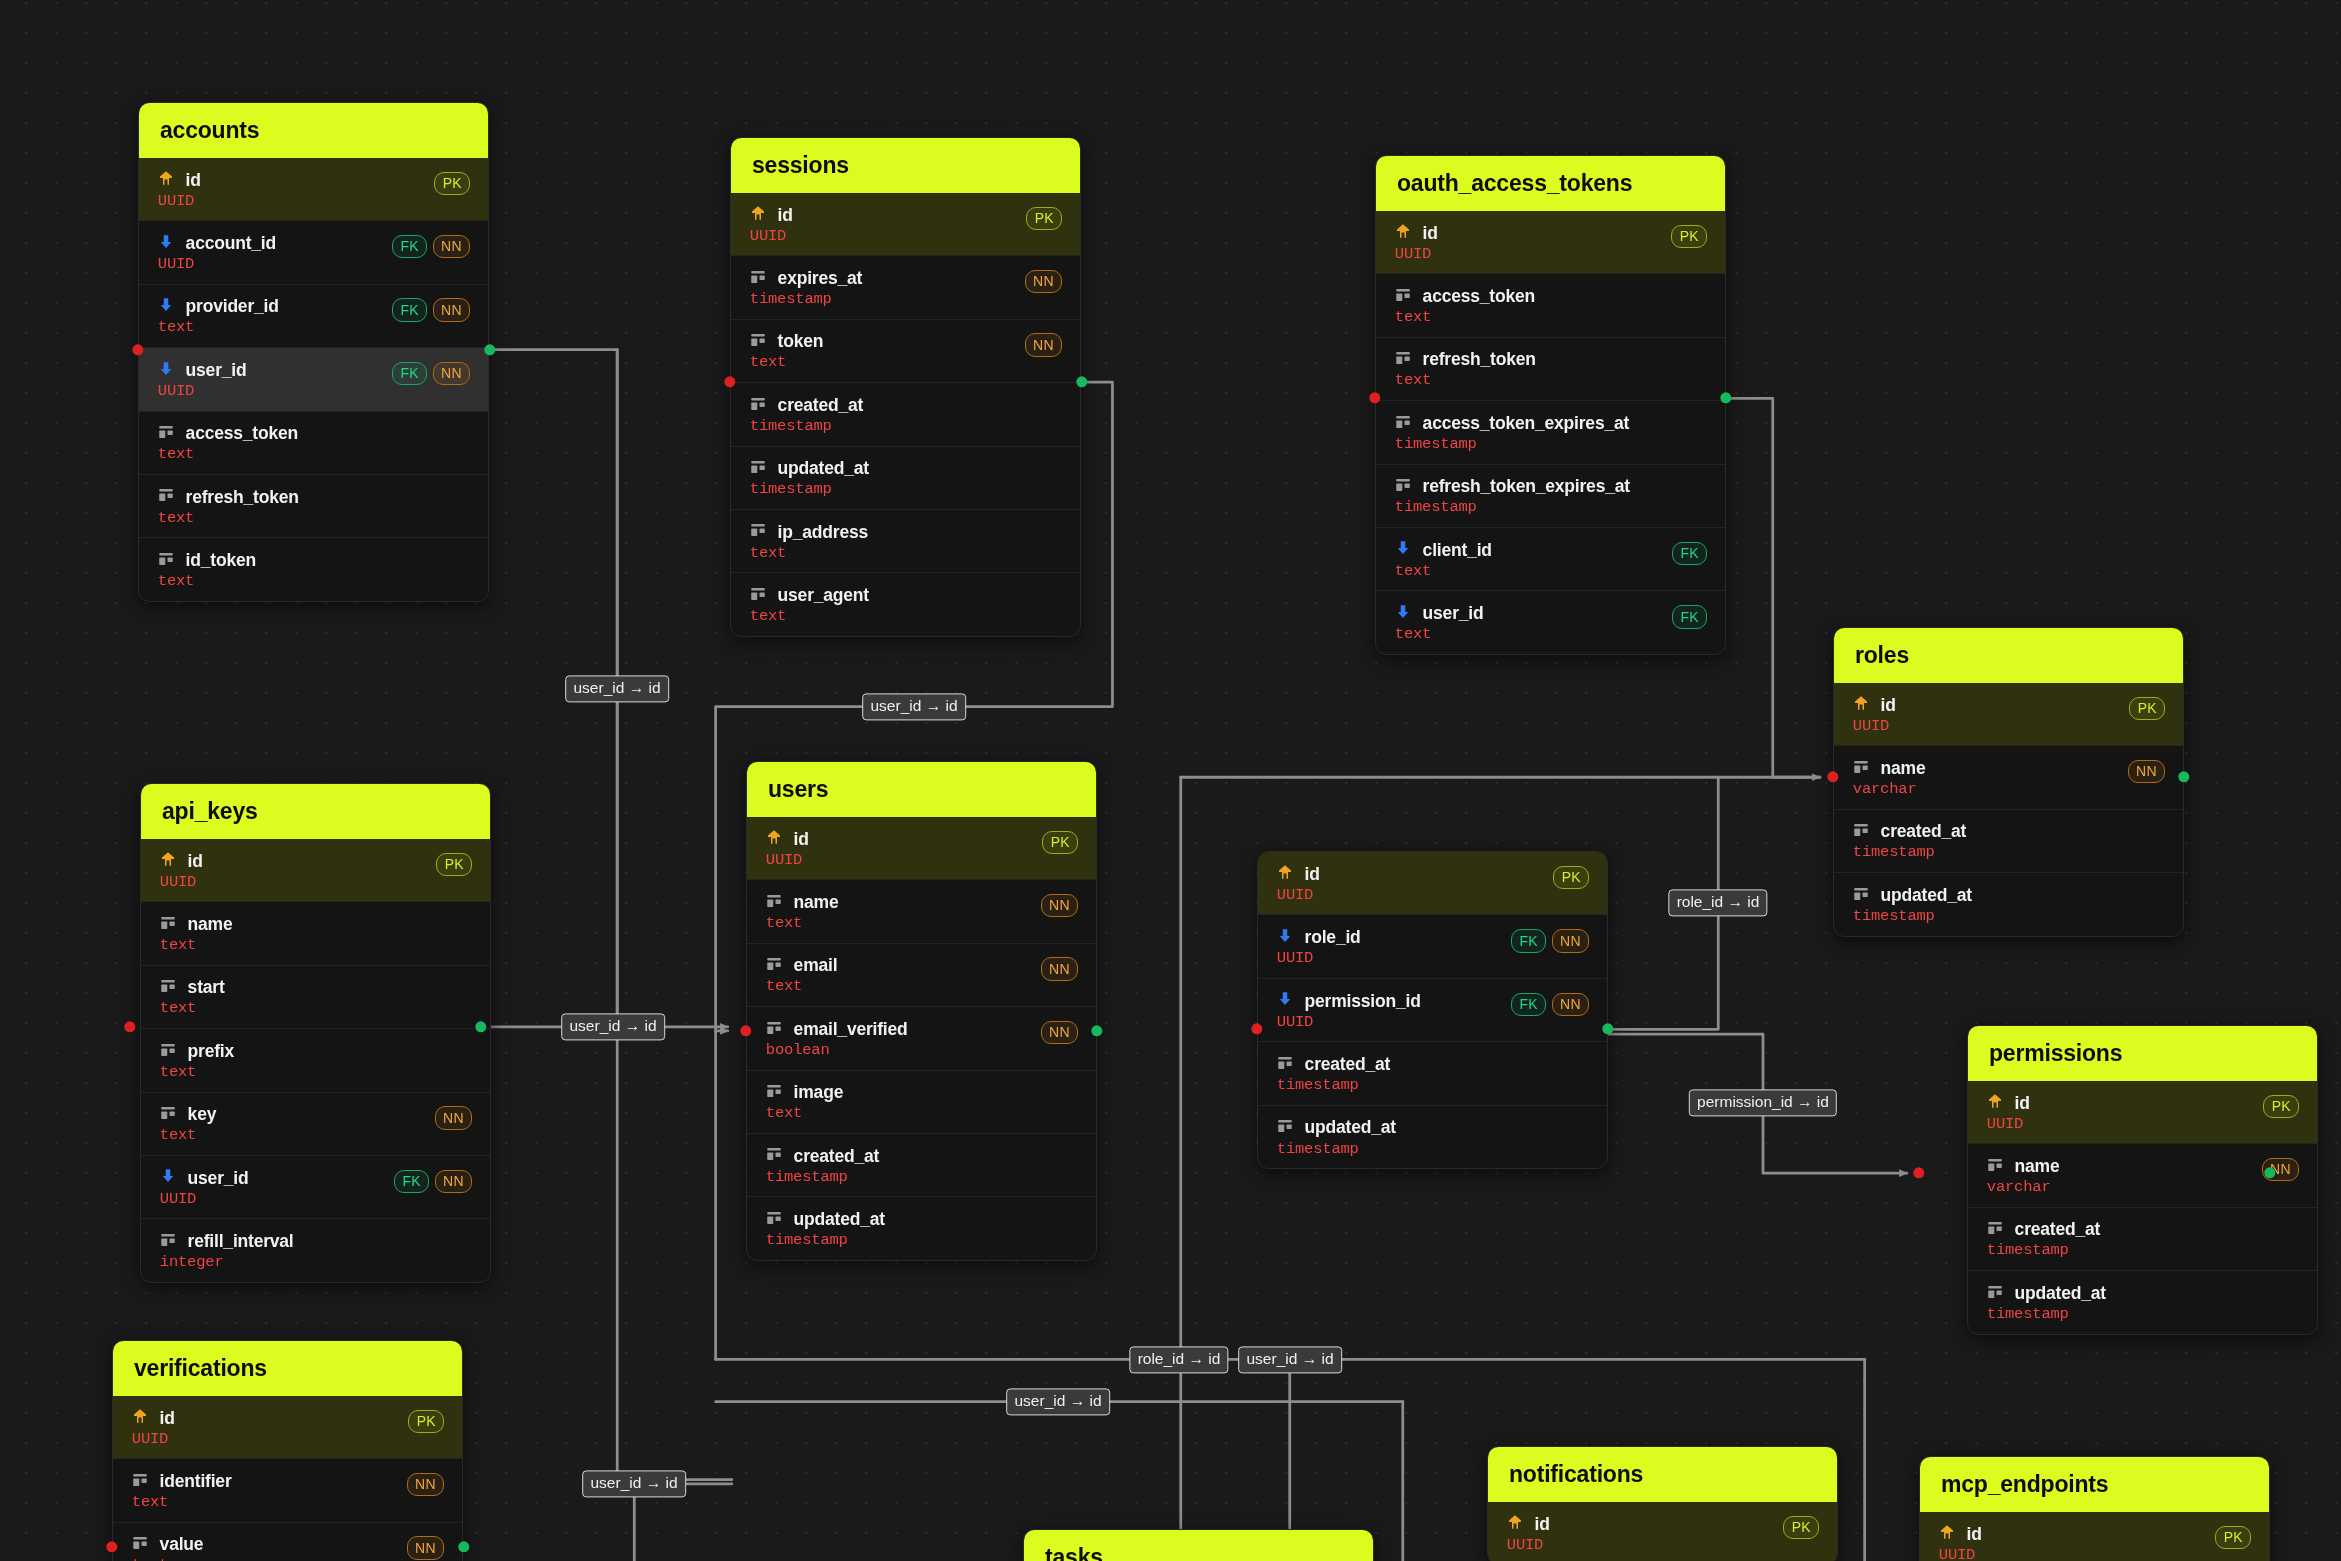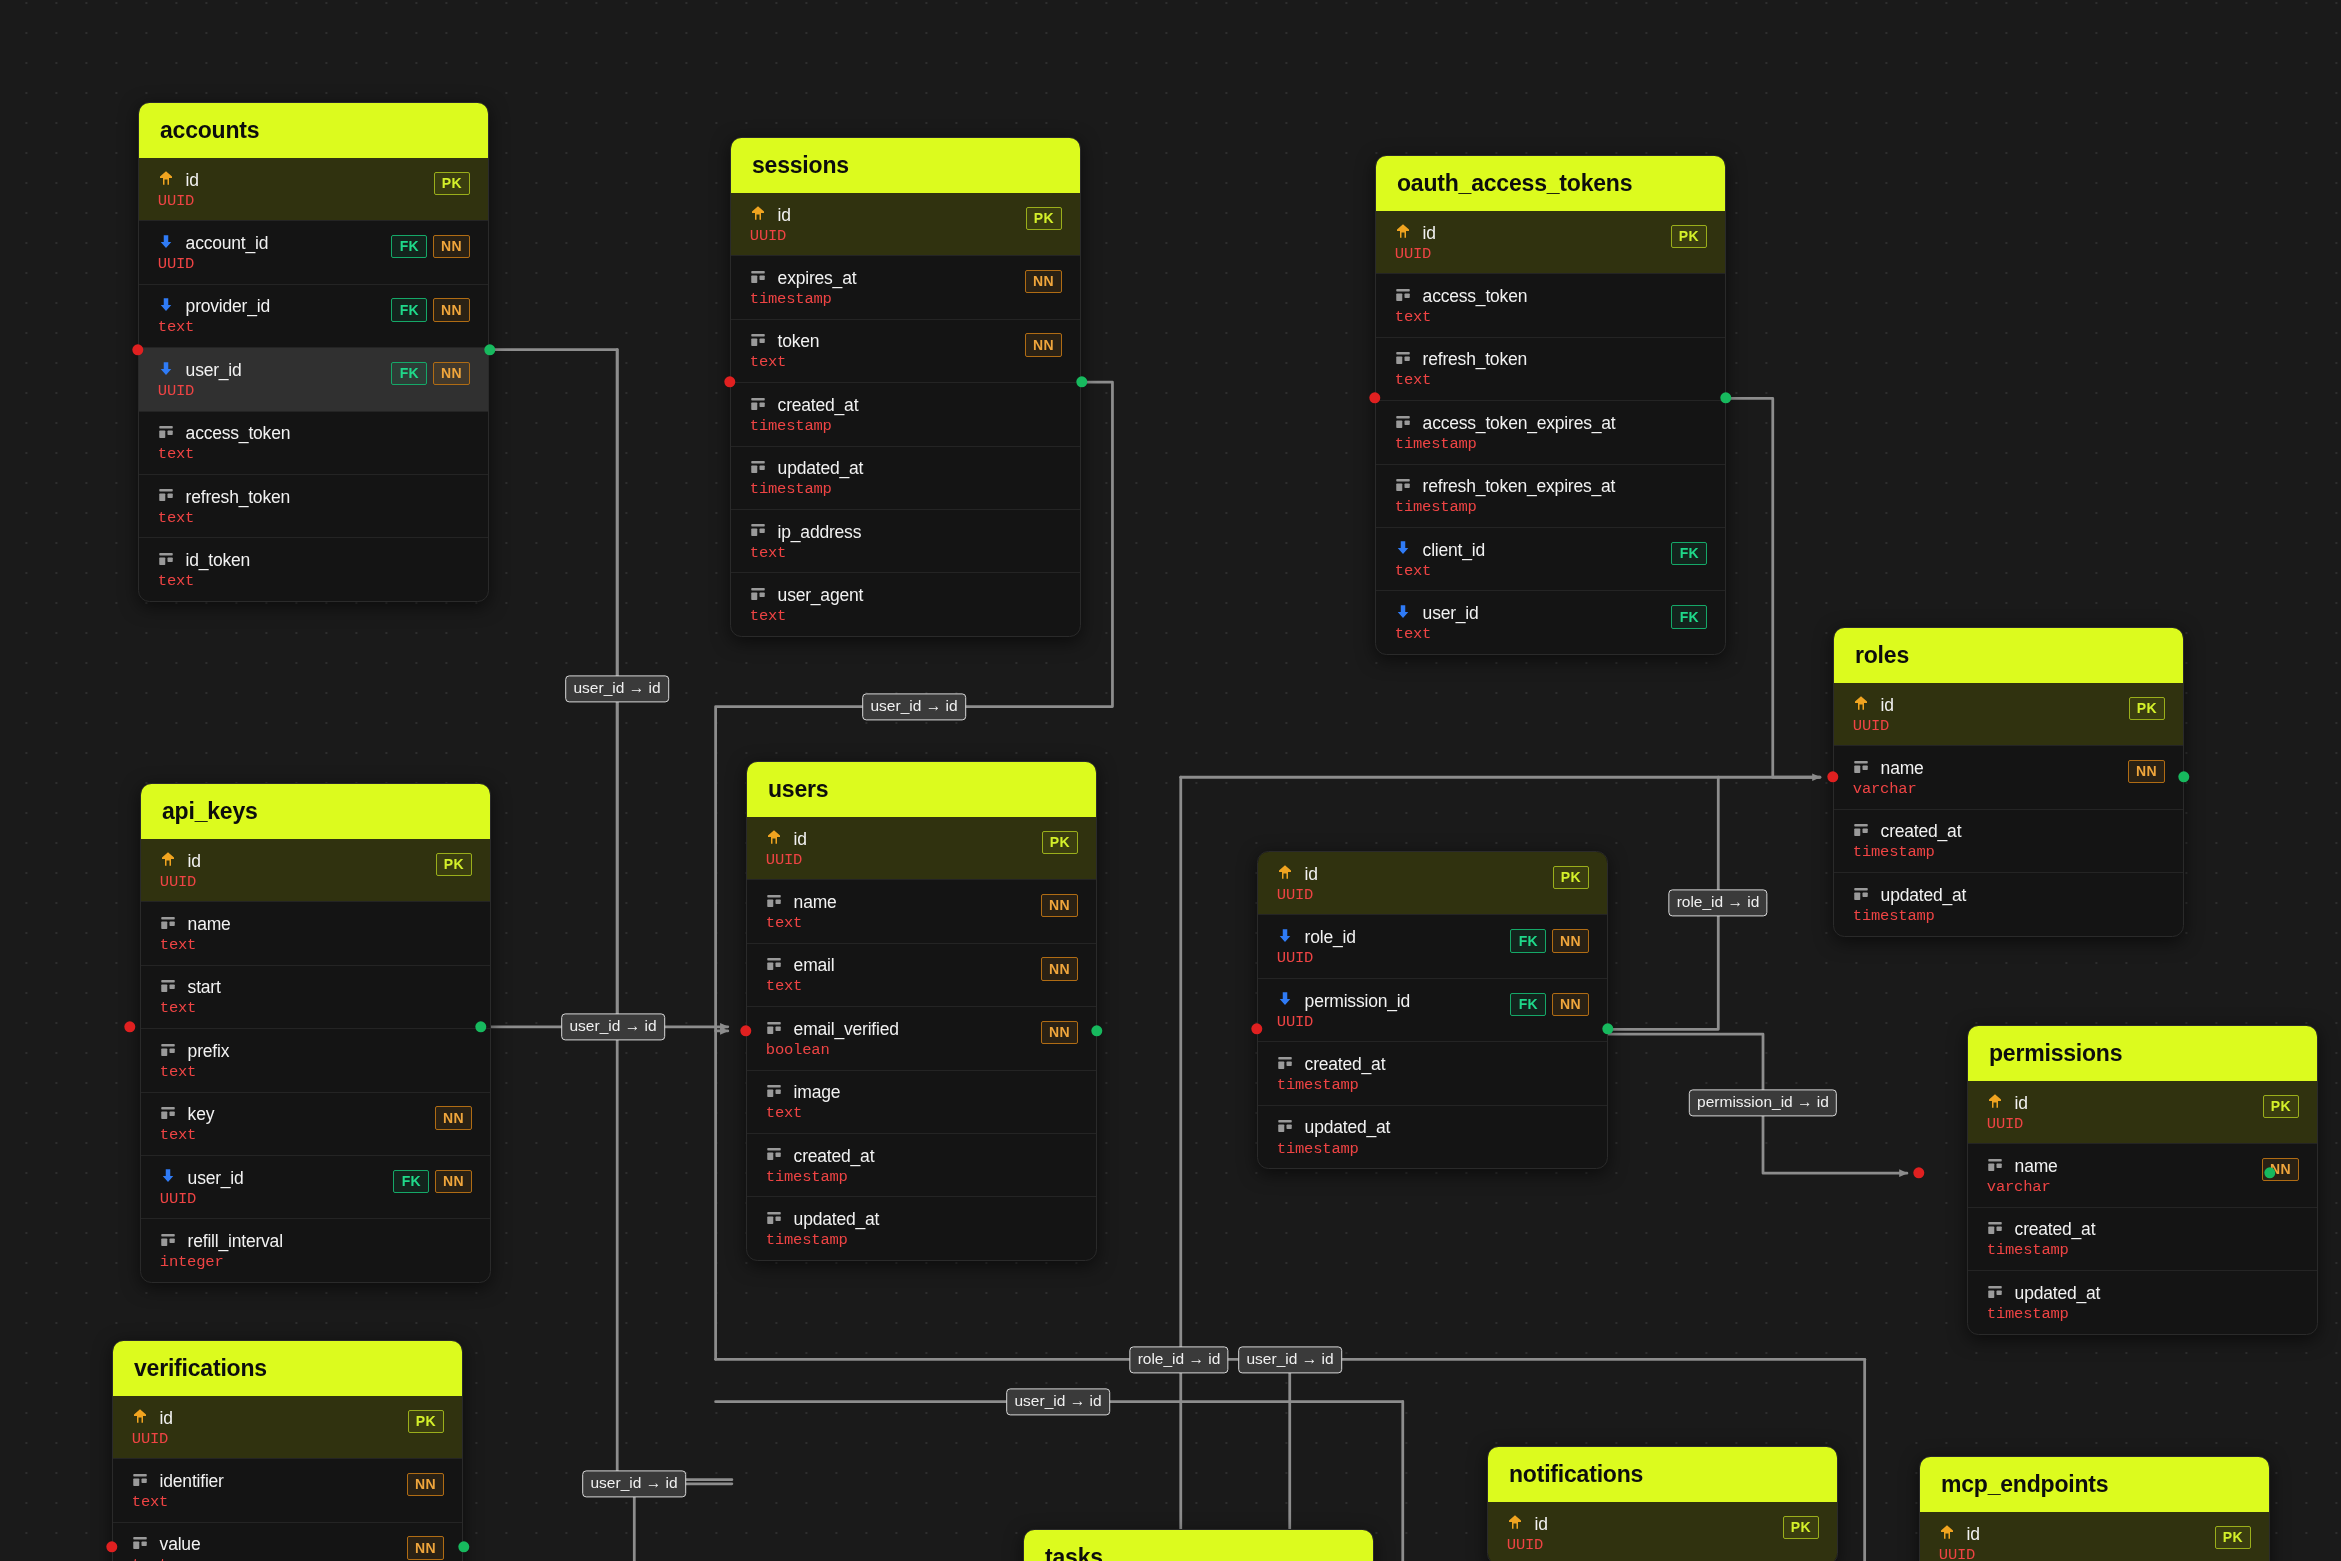--- a/index.html
+++ b/index.html
@@ -46,37 +46,37 @@
     border-top: 0.8px solid #242424;
     min-height: 62px;
   }
   .row.pk-row { background: #30320f; border-top: none; }
   .row.highlight { background: #303030; }
   .row-left { display: flex; flex-direction: column; gap: 2.4px; }
   .row-name-line { display: flex; align-items: center; gap: 10.6px; }
   .row-name {
     color: #f2f2f2;
     font-size: 17.5px;
-    font-weight: normal;
+    font-weight: bold;
     letter-spacing: -0.2px;
     line-height: 1.05;
   }
   .row-type {
     color: #ef4444;
     font-size: 15.5px;
     font-family: "Liberation Mono", monospace;
     letter-spacing: -0.2px;
     padding-left: 0.8px;
     line-height: 1.05;
   }
   .badges { display: flex; align-items: center; gap: 5.7px; padding-top: 2.4px; }
   .badge {
     font-size: 14px;
-    font-weight: bold;
-    border-radius: 2px;
+    font-weight: normal;
+    border-radius: 10px;
     padding: 3.3px 7.3px 4.1px 7.3px;
     line-height: 1;
     letter-spacing: 0.2px;
   }
   .badge.pk { color: #d4f02a; border: 1.3px solid #9aae1b; background: rgba(160,180,20,0.10); }
   .badge.fk { color: #1fd98a; border: 1.3px solid #15a868; background: rgba(20,190,120,0.10); }
   .badge.nn { color: #f0a63c; border: 1.3px solid #b06c14; background: rgba(190,120,20,0.13); }
 
   
   .ic { width: 18px; height: 18px; display: inline-block; flex: 0 0 18px; }

